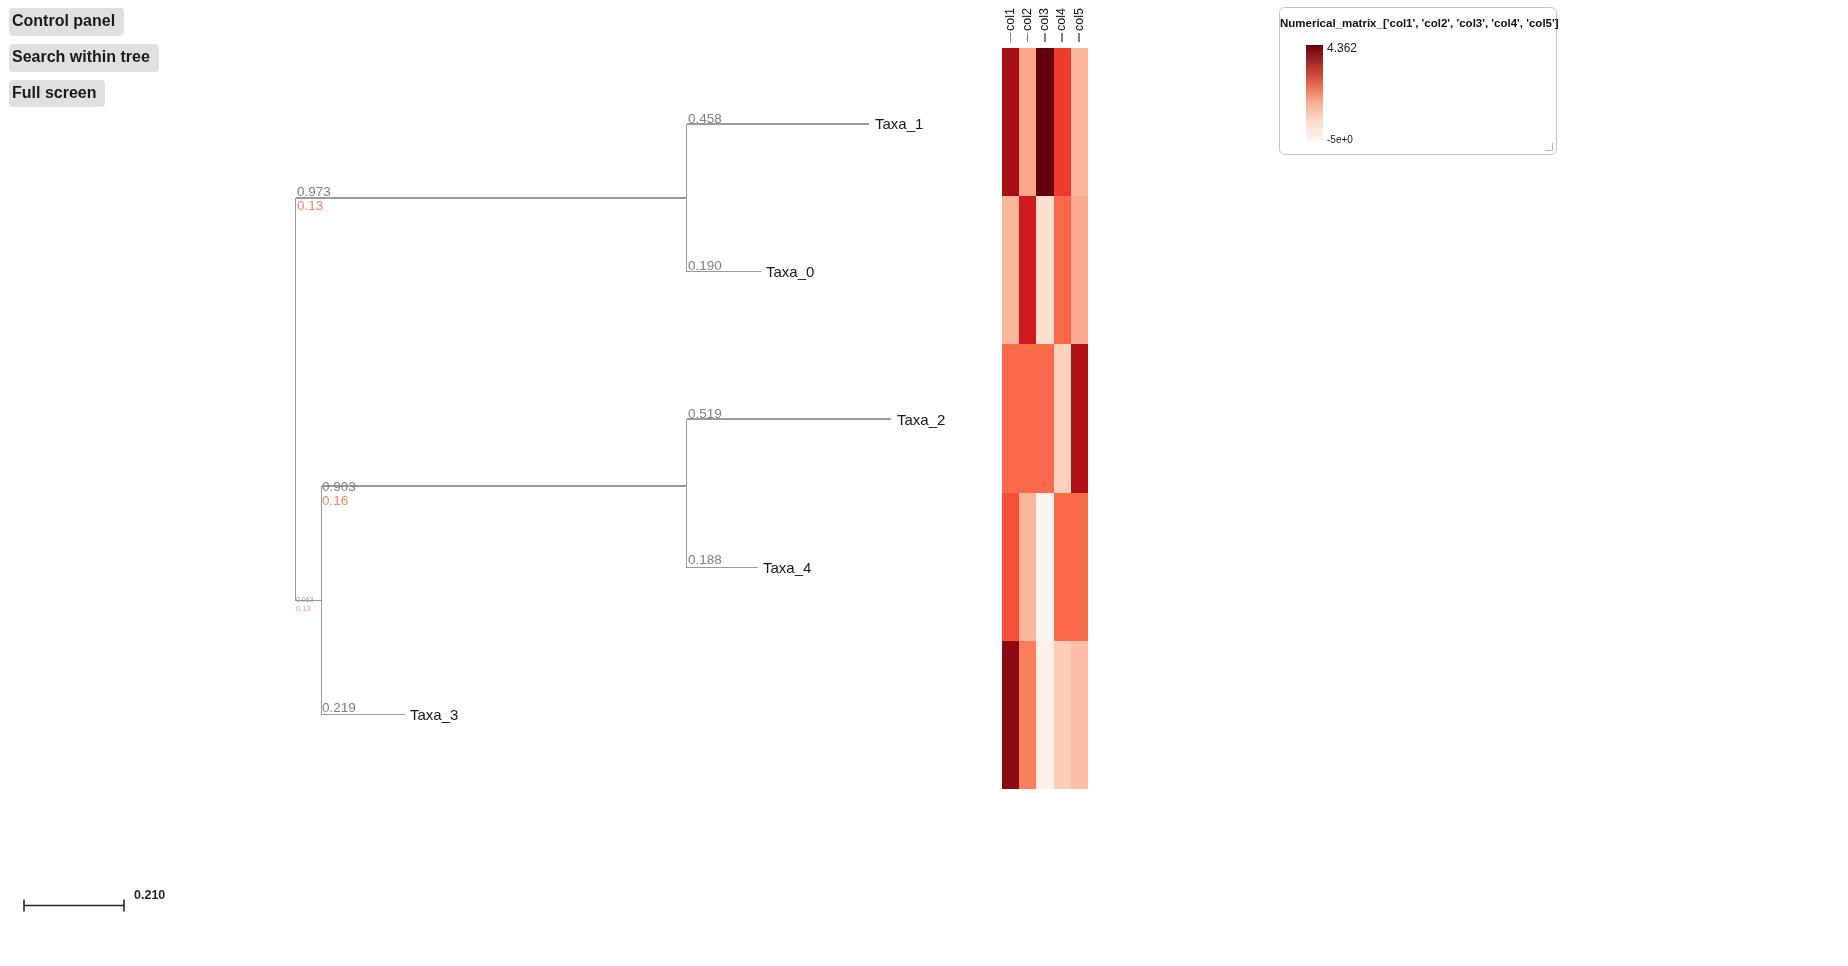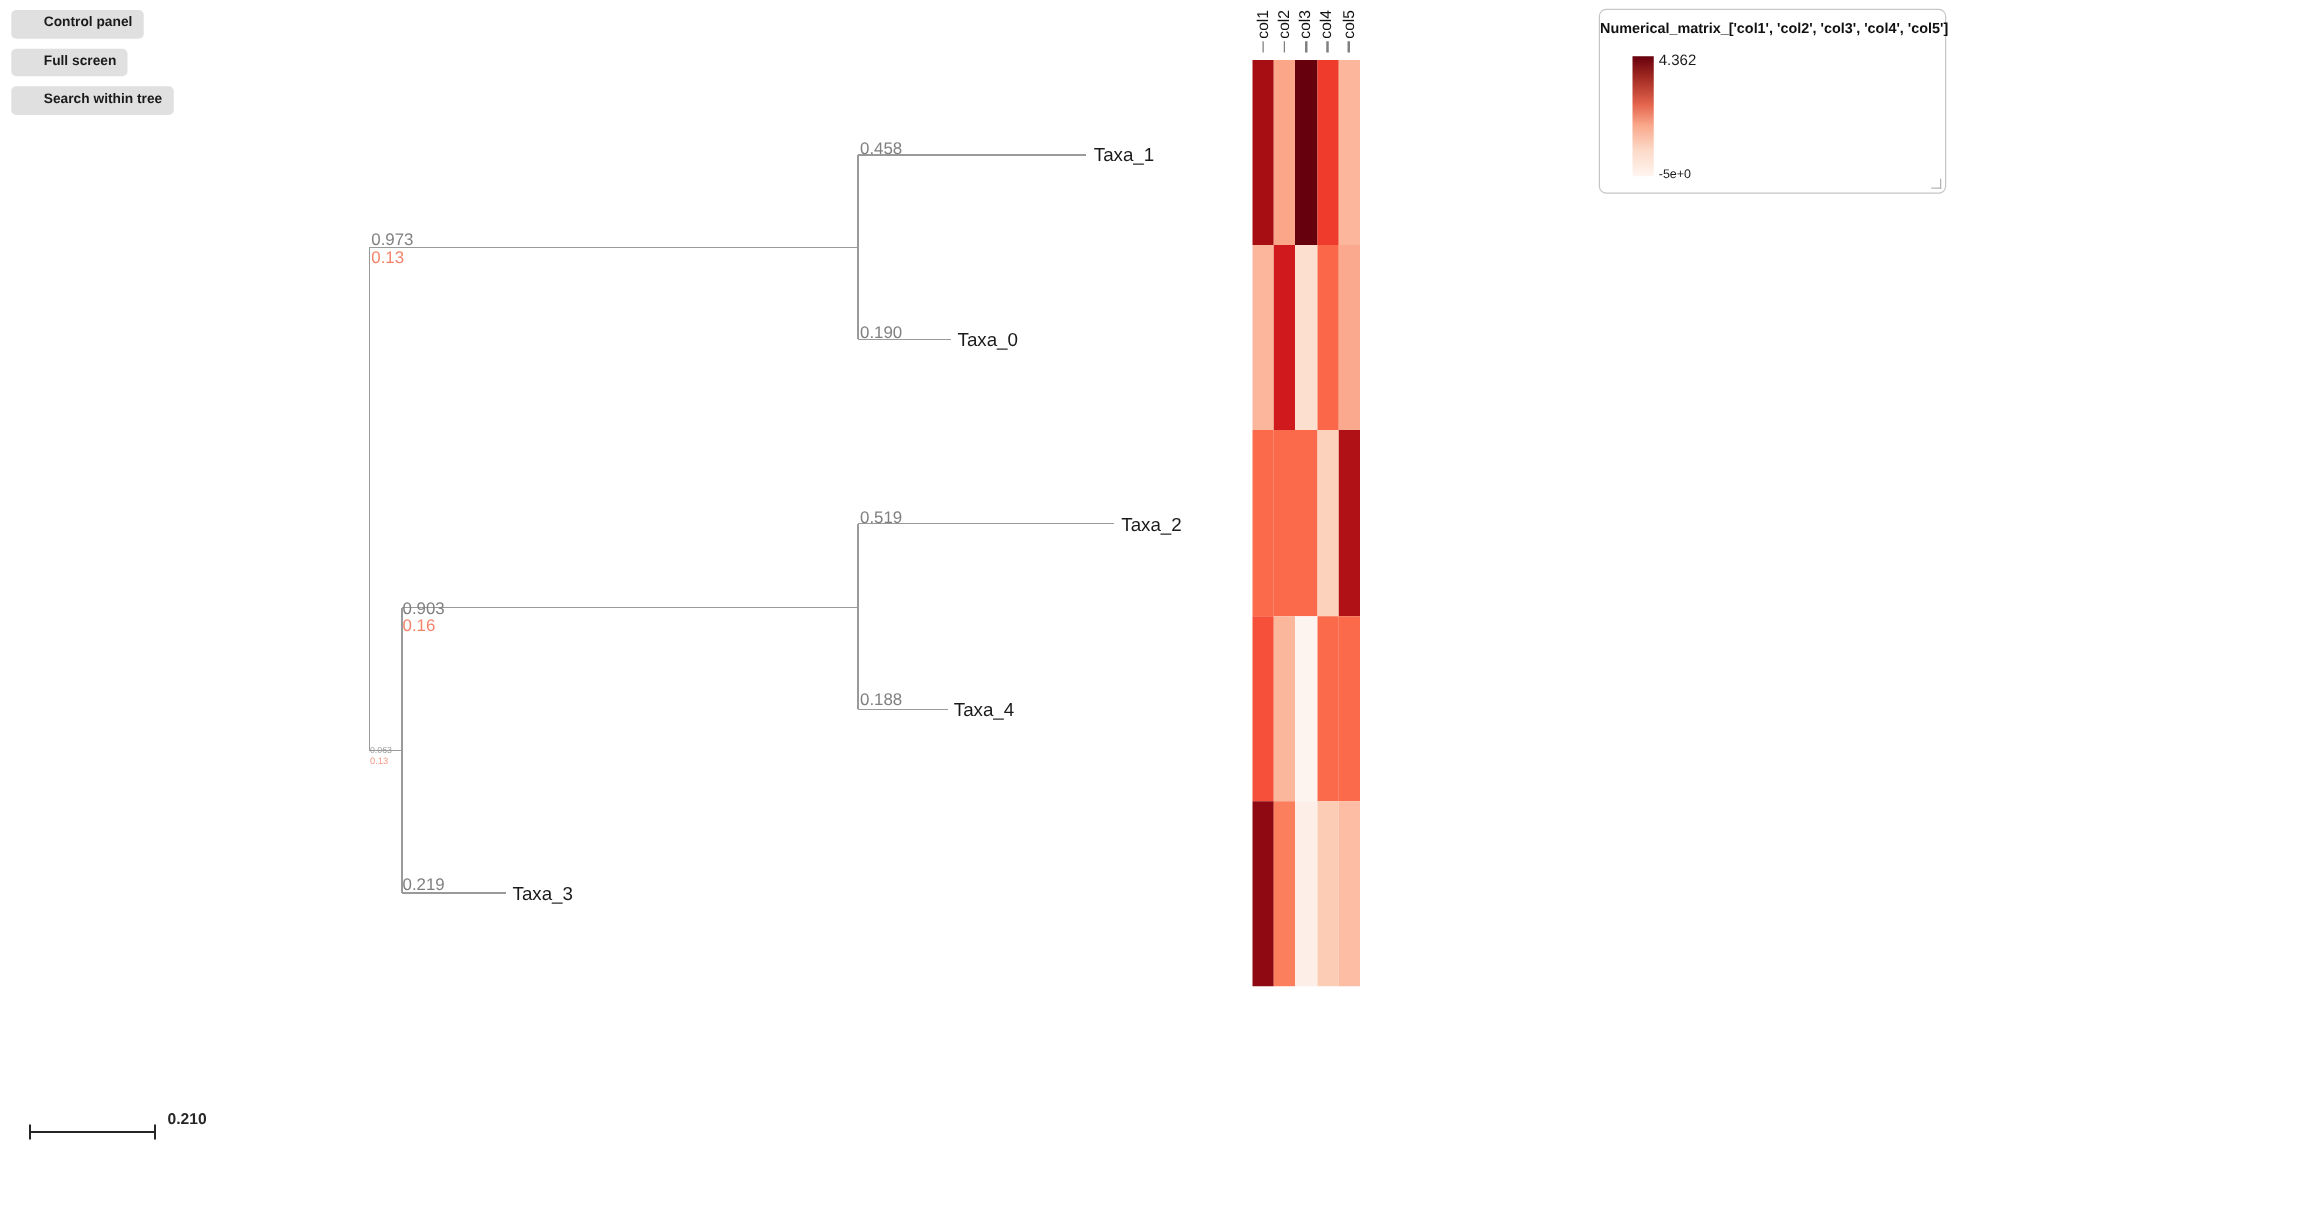--- a/index.html
+++ b/index.html
@@ -23,23 +23,23 @@
     top: 8px;
     width: 260px;
   }
   .ctl-btn {
     display: inline-block;
     background: #e0e0e0;
     border: none;
     border-radius: 4px;
     color: #1a1a1a;
     font-family: "Liberation Sans", sans-serif;
-    font-size: 11px;
+    font-size: 16px;
     font-weight: bold;
-    padding: 5px 9px 6px 26px;
+    padding: 5px 9px 6px 3px;
     margin: 0 0 8px 0;
     line-height: 1.05;
     cursor: pointer;
     white-space: nowrap;
   }
   .btn-row { display: block; }
 
   
   #tree-svg {
     position: absolute;
@@ -207,24 +207,24 @@
   }
 </style>
 </head>
 <body>
 
 <div id="button-panel">
   <div class="btn-row">
     <button class="ctl-btn">Control panel</button>
   </div>
   <div class="btn-row">
-    <button class="ctl-btn">Full screen</button>
+    <button class="ctl-btn">Search within tree</button>
   </div>
   <div class="btn-row">
-    <button class="ctl-btn">Search within tree</button>
+    <button class="ctl-btn">Full screen</button>
   </div>
 </div>
 
 <svg id="tree-svg" viewBox="0 0 1848 966">
 
   <path class="branch-line" d="M 295.5 198 L 295.5 600.5"></path>
 
   <path class="branch-line" d="M 295.5 198 L 686.5 198"></path>
 
   <path class="branch-line" d="M 686.5 124 L 686.5 271.5"></path>

